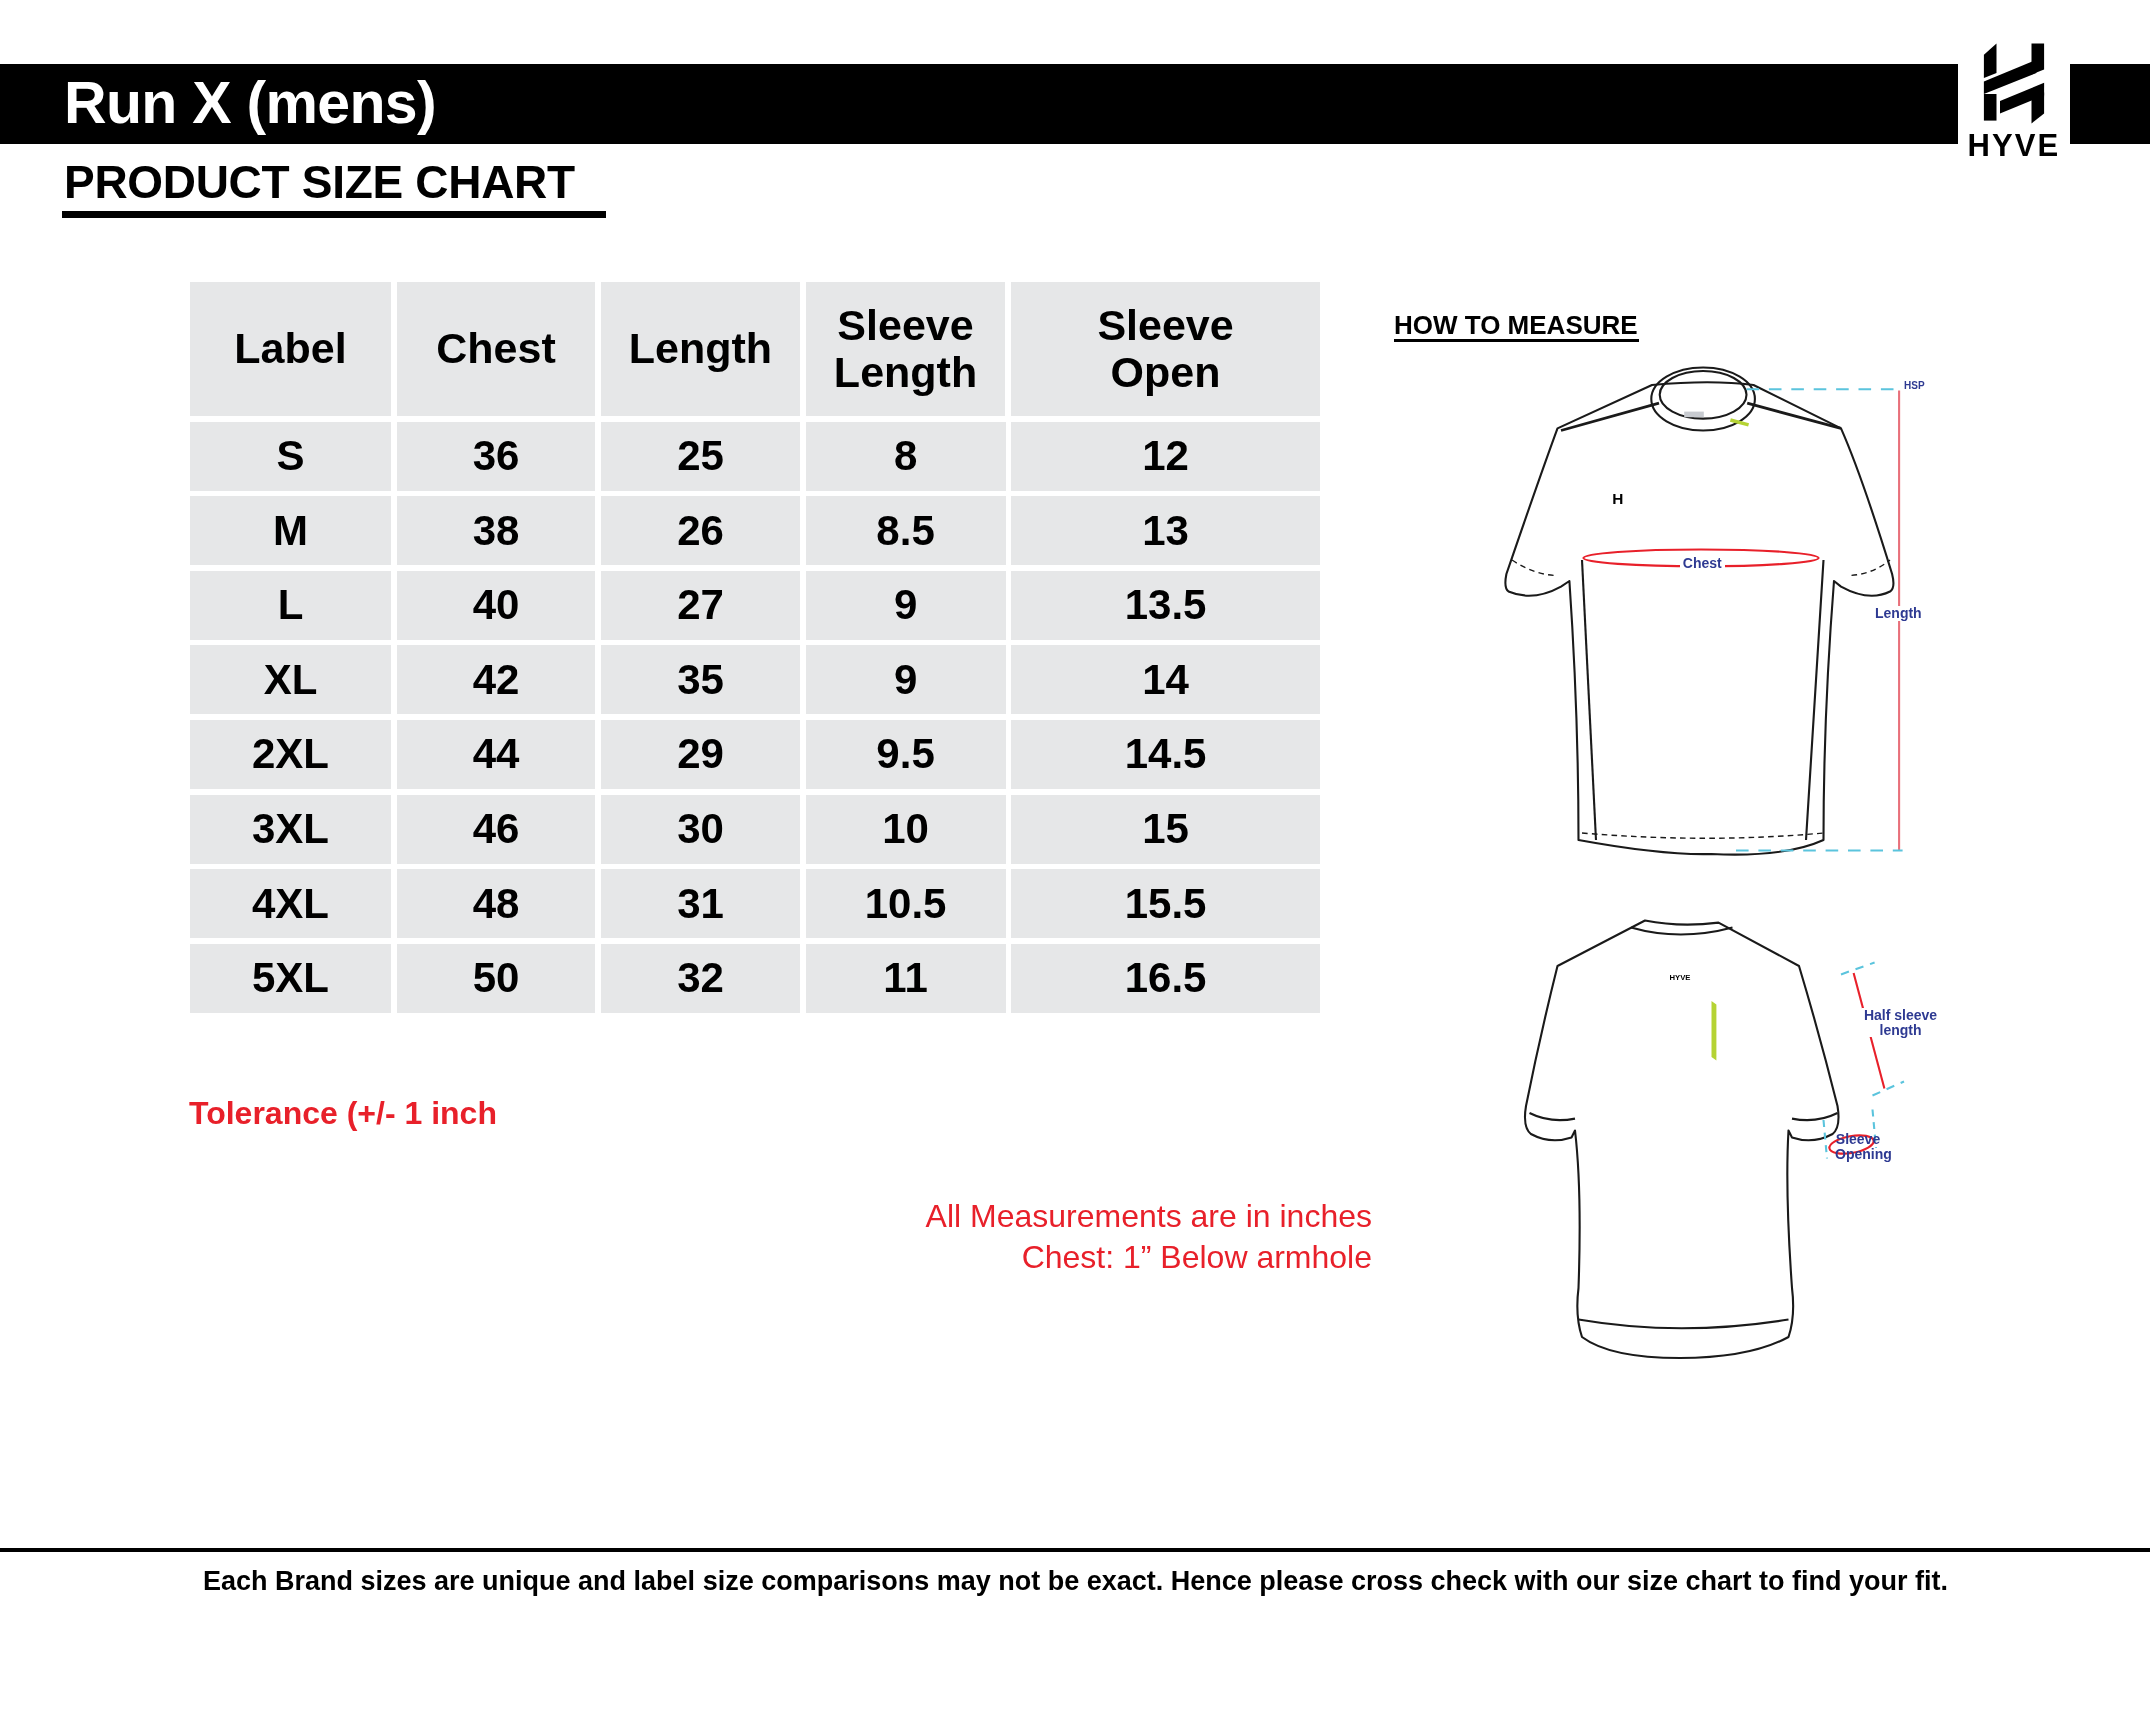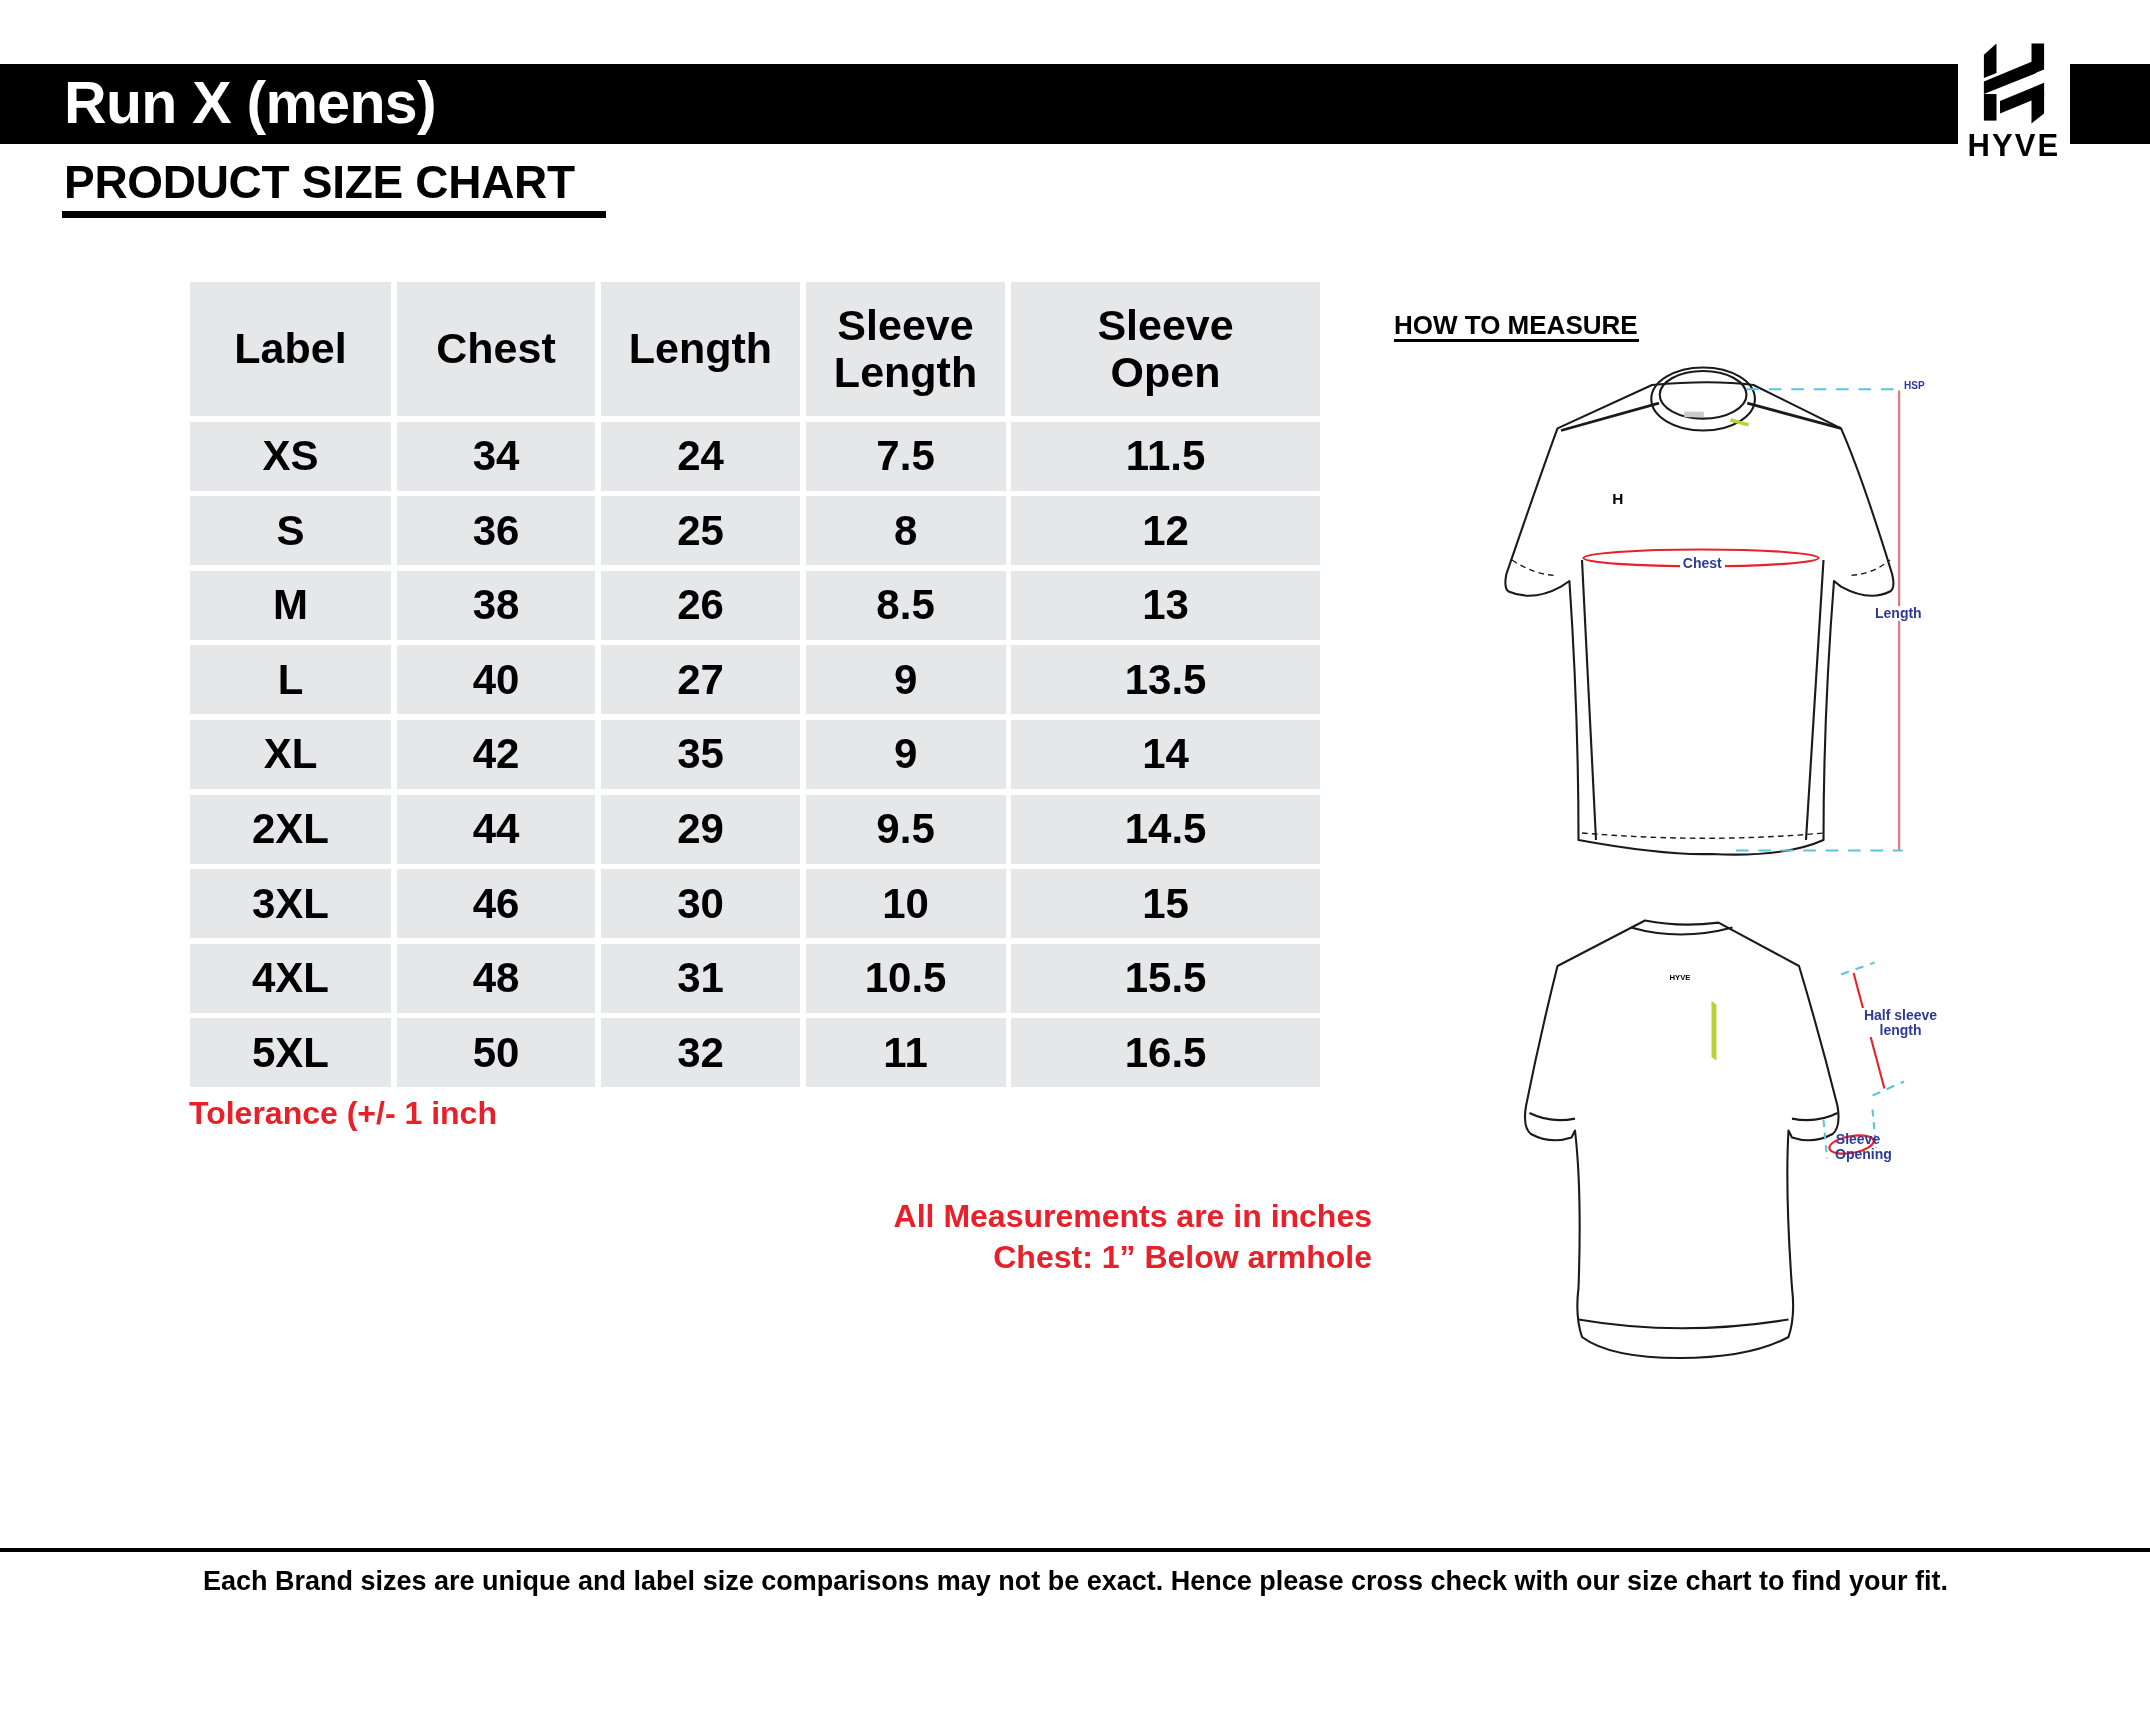--- a/index.html
+++ b/index.html
@@ -17,21 +17,21 @@
   .subtitle-underline { position: absolute; left: 62px; top: 211px; width: 544px; height: 7px; background: #000; }
 
   .size-table { position: absolute; left: 190px; top: 282px; width: 1130px; }
   .tr { display: flex; gap: 5.6px; margin-bottom: 5.6px; }
   .td { background: #e6e7e8; display: flex; align-items: center; justify-content: center; text-align: center; font-weight: bold; font-size: 42px; line-height: 1.1; }
   .c0 { width: 201px; } .c1 { width: 199px; } .c2 { width: 199px; } .c3 { width: 200px; } .c4 { width: 309px; }
   .tr.head .td { height: 134px; font-size: 43px; }
   .tr.body .td { height: 69px; }
 
   .tolerance { position: absolute; left: 189px; top: 1095px; color: #e8202a; font-weight: bold; font-size: 32px; }
-  .note { position: absolute; right: 779px; color: #e8202a; font-weight: bold; font-size: 32px; text-align: right; white-space: nowrap; }
+  .note { position: absolute; right: 779px; color: #e8202a; font-weight: normal; font-size: 32px; text-align: right; white-space: nowrap; }
   .note1 { top: 1198px; }
   .note2 { top: 1239px; }
 
   .how-title { position: absolute; left: 1394px; top: 310px; font-weight: bold; font-size: 26px; }
   .how-underline { position: absolute; left: 1394px; top: 339px; width: 245px; height: 2.8px; background: #000; }
 
   .diagram { position: absolute; left: 1470px; top: 350px; width: 560px; height: 1050px; }
   .diag-label { position: absolute; color: #2e3a92; font-weight: bold; font-size: 14px; line-height: 1.05; text-align: center; }
 
   .footer-rule { position: absolute; left: 0; top: 1548px; width: 2151px; height: 4.2px; background: #000; }
@@ -65,27 +65,20 @@
     <div class="td c2">Length</div>
     <div class="td c3" style="padding:0 20px;">
         <span>Sleeve Length</span>
       </div>
     <div class="td c4" style="padding:10px 84px;">
         <span>Sleeve Open</span>
       </div>
   </div>
 
   <div class="tr body">
-    <div class="td c0">XS</div>
-    <div class="td c1">34</div>
-    <div class="td c2">24</div>
-    <div class="td c3">7.5</div>
-    <div class="td c4">11.5</div>
-  </div>
-  <div class="tr body">
     <div class="td c0">S</div>
     <div class="td c1">36</div>
     <div class="td c2">25</div>
     <div class="td c3">8</div>
     <div class="td c4">12</div>
   </div>
   <div class="tr body">
     <div class="td c0">M</div>
     <div class="td c1">38</div>
     <div class="td c2">26</div>

